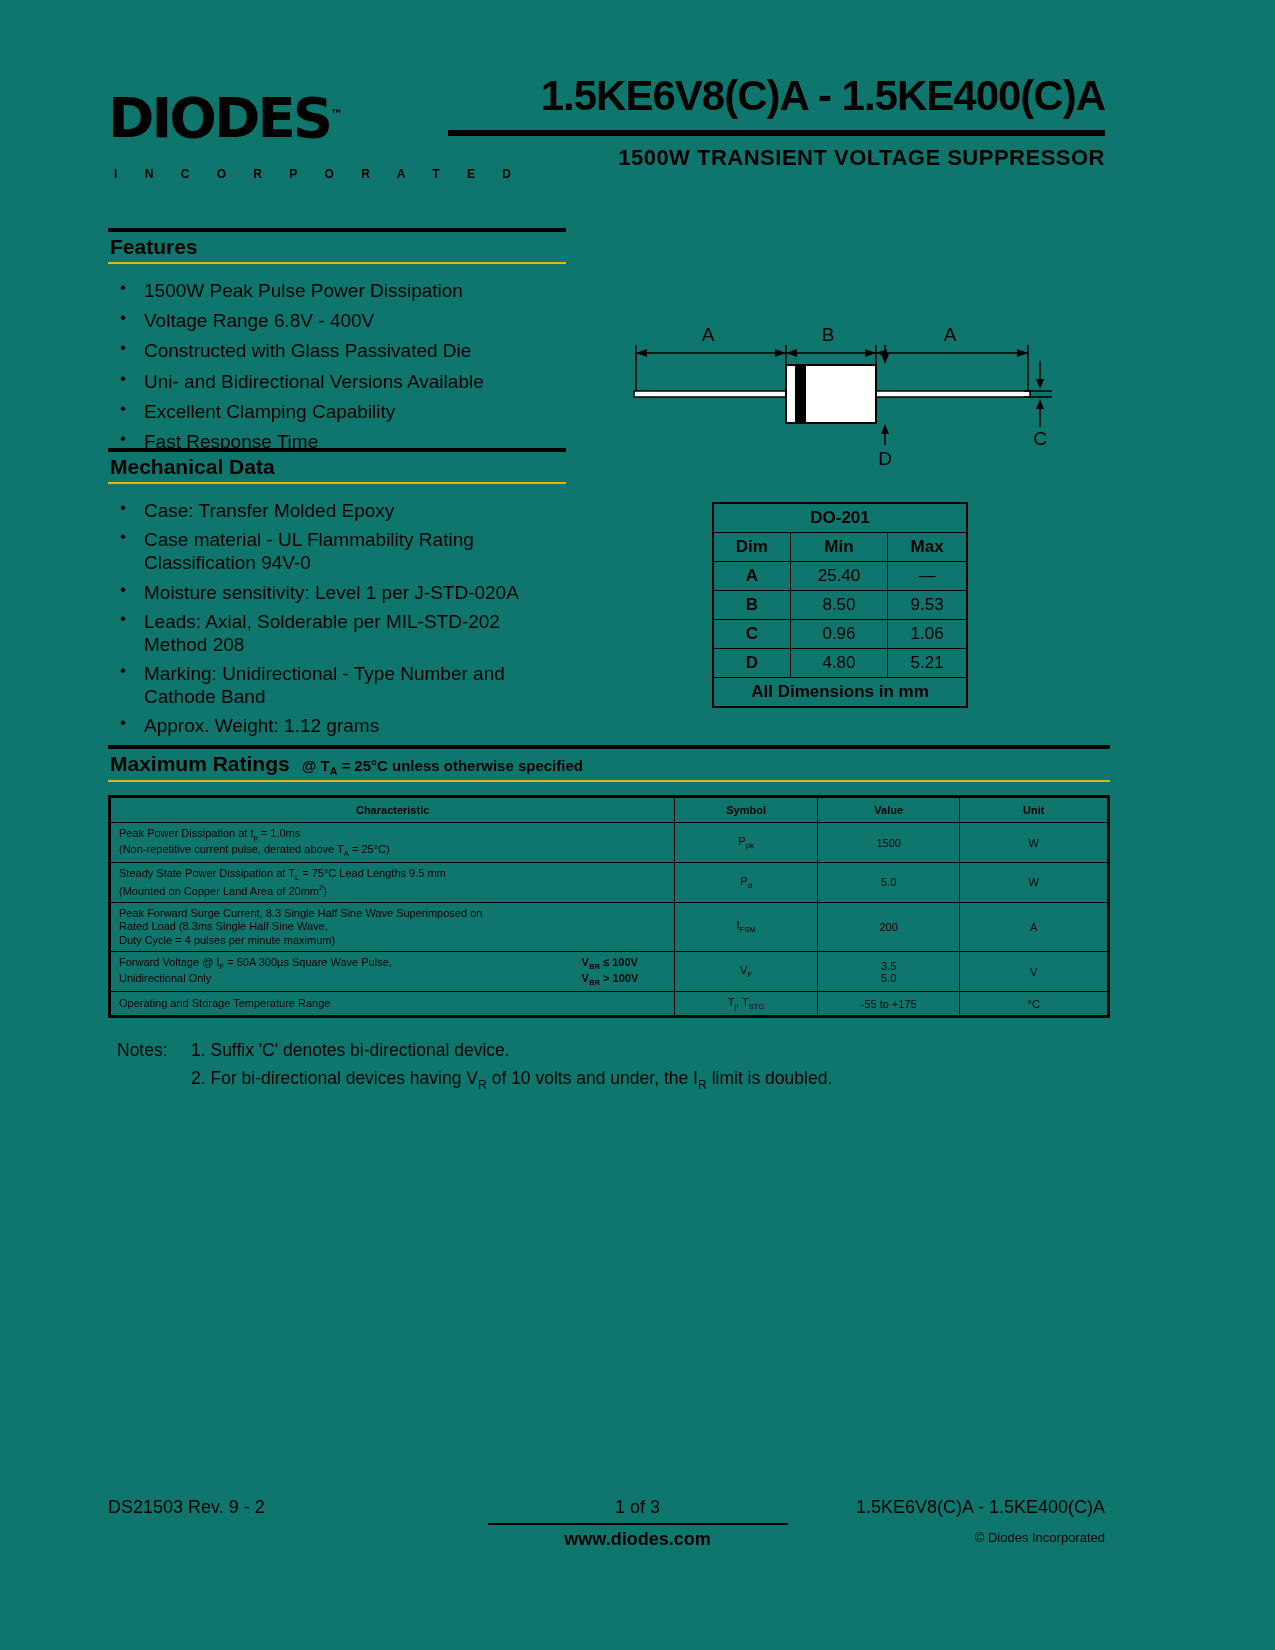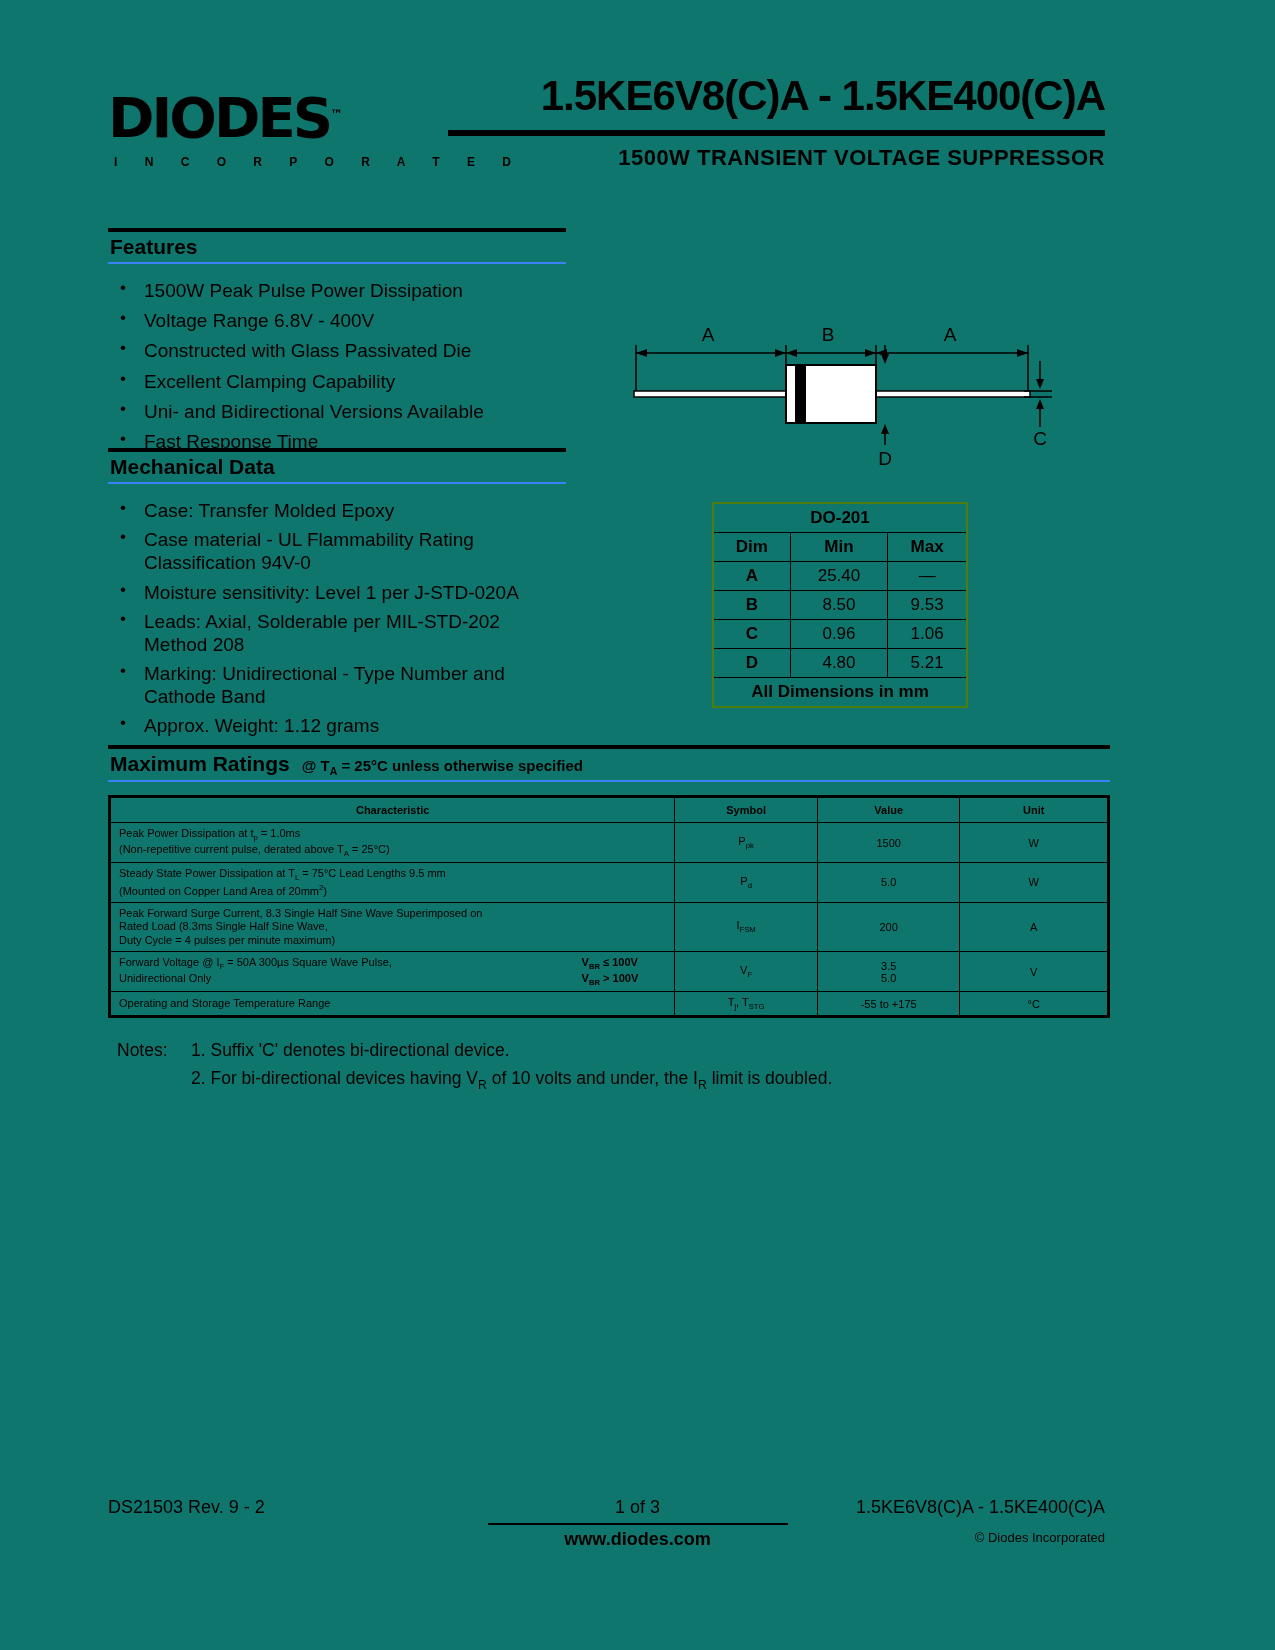--- a/index.html
+++ b/index.html
@@ -10,53 +10,53 @@
     overflow:hidden;
   }
   
   .logo { position:absolute; left:108px; top:90px; width:290px; }
   .logo-name {
     font-family:"DejaVu Sans", sans-serif;
     font-size:56px; font-weight:900; letter-spacing:-3px; line-height:1;
     white-space:nowrap;
   }
   .logo-tm { font-size:13px; font-weight:bold; vertical-align:18px; letter-spacing:0; }
-  .logo-inc-row { display:flex; align-items:center; margin-top:9px; }
+  .logo-inc-row { display:flex; align-items:center; margin-top:21px; }
   .logo-inc {
     font-size:12px; font-weight:bold; letter-spacing:12px; white-space:nowrap;
     padding:0 2px 0 6px;
   }
   .header-right { position:absolute; left:448px; right:170px; top:72px; text-align:right; }
   .doc-title { font-size:42px; font-weight:bold; letter-spacing:-1px; white-space:nowrap; }
   .title-rule { height:6px; background:#000; margin-top:10px; }
   .doc-subtitle { font-size:22px; font-weight:bold; margin-top:9px; letter-spacing:0.5px; }
 
   
   .section { position:absolute; }
   .rule-top { height:4px; background:#000; }
   .sec-title-row {
-    border-bottom:2px solid #3b82f6; padding:3px 2px 3px;
+    border-bottom:2px solid #eab308; padding:3px 2px 3px;
     display:flex; align-items:baseline; gap:12px;
   }
   .sec-title-row h2 { margin:0; font-size:21px; font-weight:bold; }
   .sec-cond { font-size:15px; font-weight:bold; }
 
   
   ul.bullets { list-style:none; margin:15px 0 0; padding:0 0 0 10px; font-size:19px; }
   ul.bullets li { position:relative; padding-left:26px; margin-bottom:7px; line-height:1.22; }
   ul.bullets li::before { content:"•"; position:absolute; left:2px; top:-1px; font-size:17px; }
   ul.bullets.tight li { margin-bottom:6px; }
 
   
   .diagram { position:absolute; left:628px; top:305px; width:430px; height:172px; }
   .diagram svg text { font-family:"Liberation Sans", sans-serif; font-size:19px; }
 
   
   .do201-wrap { position:absolute; left:712px; top:502px; width:256px; }
-  table.do201 { border-collapse:collapse; width:100%; border:2px solid #4d7c0f; font-size:17px;padding-left:8px; }
+  table.do201 { border-collapse:collapse; width:100%; border:2px solid #000000; font-size:17px;padding-left:8px; }
   table.do201 td, table.do201 th { border:1px solid #000; text-align:center; padding:4px 2px; }
   table.do201 .t-title { font-weight:bold; font-size:17px; }
   table.do201 .t-foot { font-weight:bold; }
   table.do201 th { font-weight:bold; }
 
   
   table.ratings { border-collapse:collapse; width:1002px; border:3px solid #000; font-size:11px; margin-top:13px; }
   table.ratings th, table.ratings td { border:1px solid #000; padding:4px 8px; }
   table.ratings th { font-weight:bold; text-align:center; padding:6px 4px; }
   td.char { text-align:left; line-height:1.22; }
@@ -101,22 +101,22 @@
 
   <div class="section" style="left:108px; top:228px; width:458px;">
     <div class="rule-top"></div>
     <div class="sec-title-row">
       <h2>Features</h2>
     </div>
     <ul class="bullets">
       <li>1500W Peak Pulse Power Dissipation</li>
       <li>Voltage Range 6.8V - 400V</li>
       <li>Constructed with Glass Passivated Die</li>
+      <li>Uni- and Bidirectional Versions Available</li>
       <li>Excellent Clamping Capability</li>
-      <li>Uni- and Bidirectional Versions Available</li>
       <li>Fast Response Time</li>
     </ul>
   </div>
 
   <div class="diagram">
     <svg viewBox="0 0 430 172" width="430" height="172">
 
       <line x1="8" y1="40" x2="8" y2="88" stroke="#000" stroke-width="1.5"></line>
       <line x1="158" y1="40" x2="158" y2="61" stroke="#000" stroke-width="1.5"></line>
       <line x1="248" y1="40" x2="248" y2="61" stroke="#000" stroke-width="1.5"></line>

